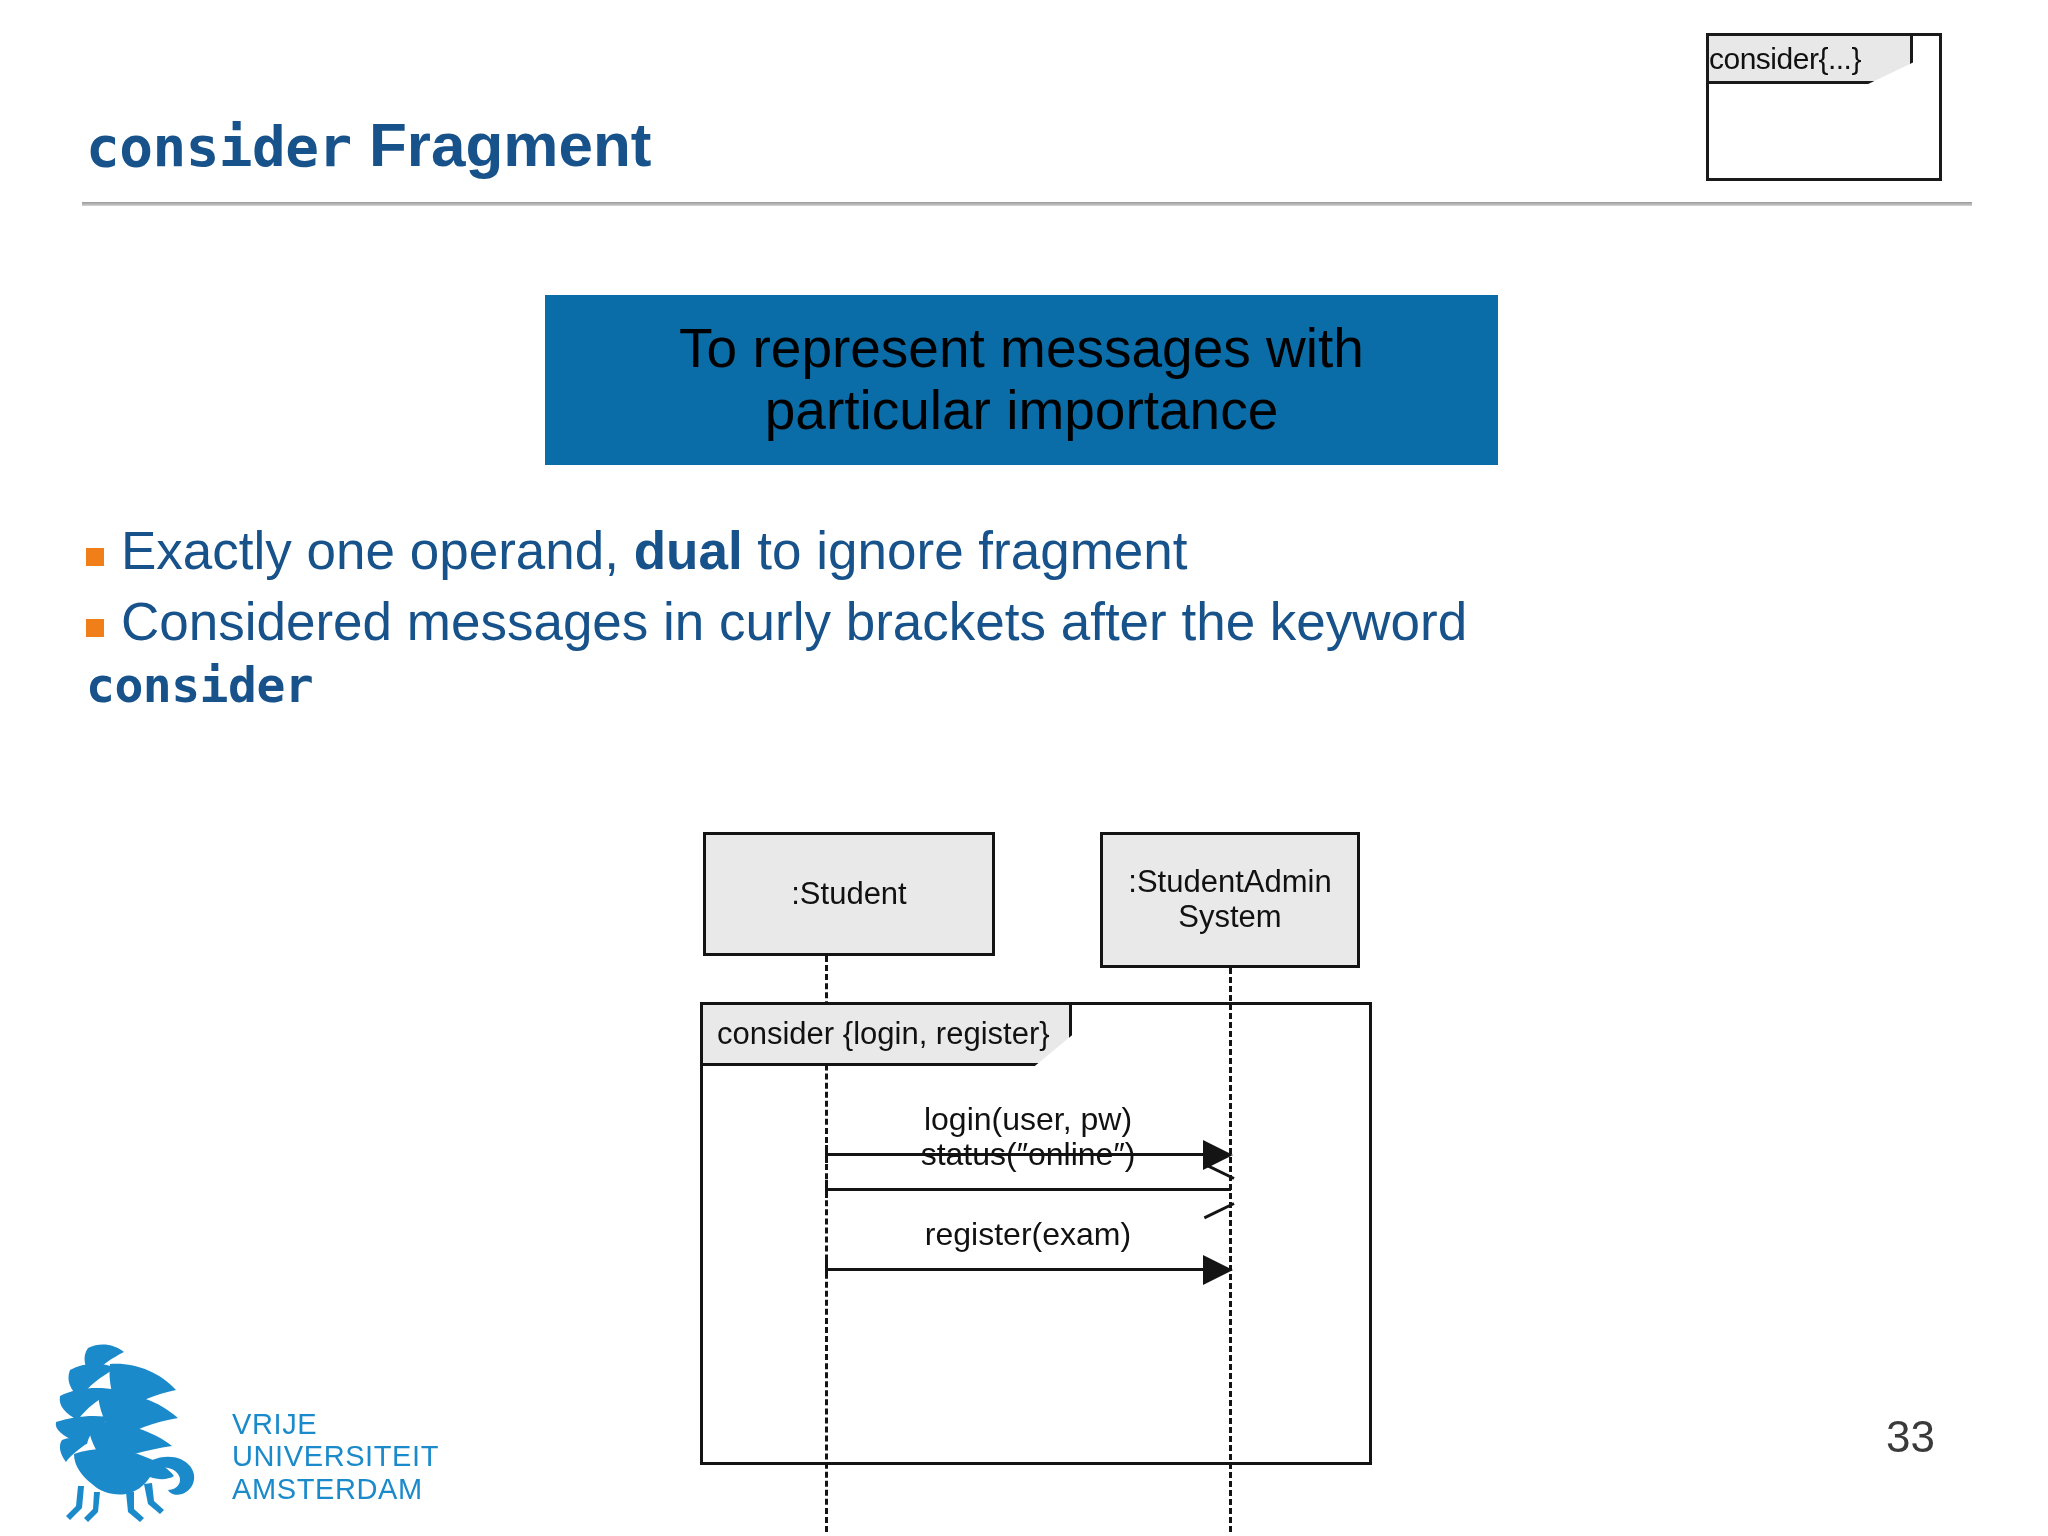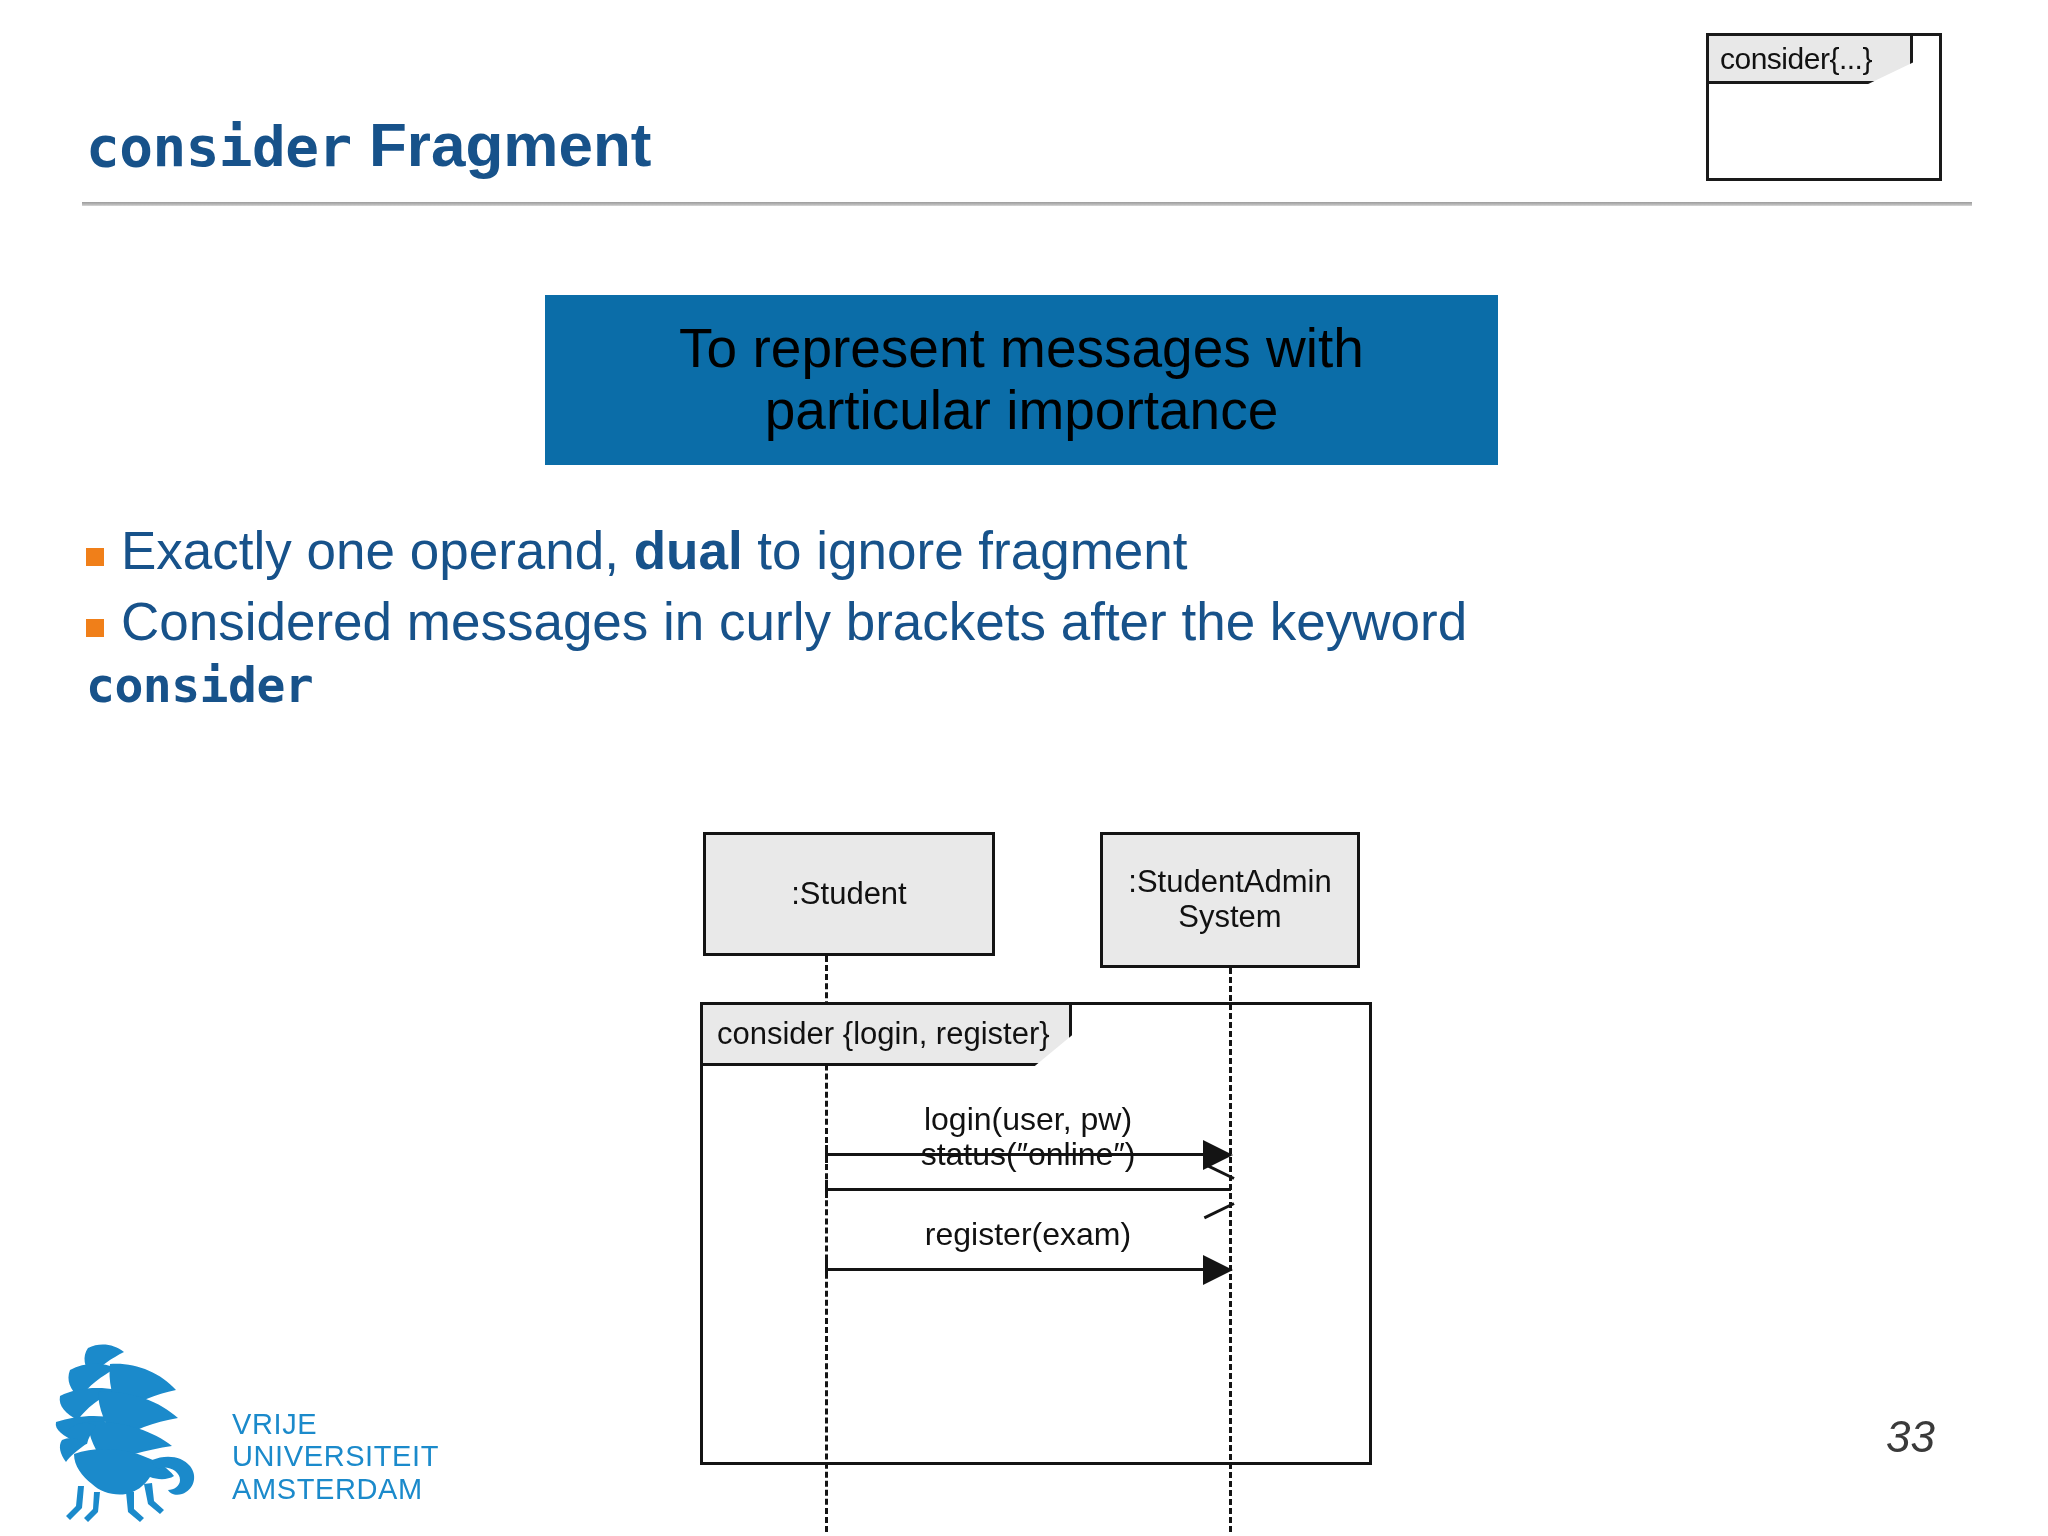--- a/index.html
+++ b/index.html
@@ -68,21 +68,21 @@
     border-bottom: 3px solid #1a1a1a;
     box-sizing: border-box;
     -webkit-clip-path: polygon(0 0, 100% 0, 100% 55%, 78% 100%, 0 100%);
     clip-path: polygon(0 0, 100% 0, 100% 55%, 78% 100%, 0 100%);
     display: flex;
     align-items: center;
   }
   #corner-icon-label {
     font-size: 30px;
     color: #111;
-    padding-left: 11px;
+    padding-left: 0;
     white-space: nowrap;
     letter-spacing: -0.5px;
   }
 
   
   #callout {
     position: absolute;
     left: 545px;
     top: 295px;
     width: 953px;
@@ -275,21 +275,20 @@
     white-space: pre-line;
   }
 
   
   #page-number {
     position: absolute;
     left: 1886px;
     top: 1412px;
     font-size: 44px;
     color: #3a3a3a;
-    font-style: italic;
   }
 </style>
 </head>
 <body>
 
 <div id="slide-title">
   <span class="kw">consider</span><span class="rest"> Fragment</span>
 </div>
 <div id="title-divider"></div>
 

